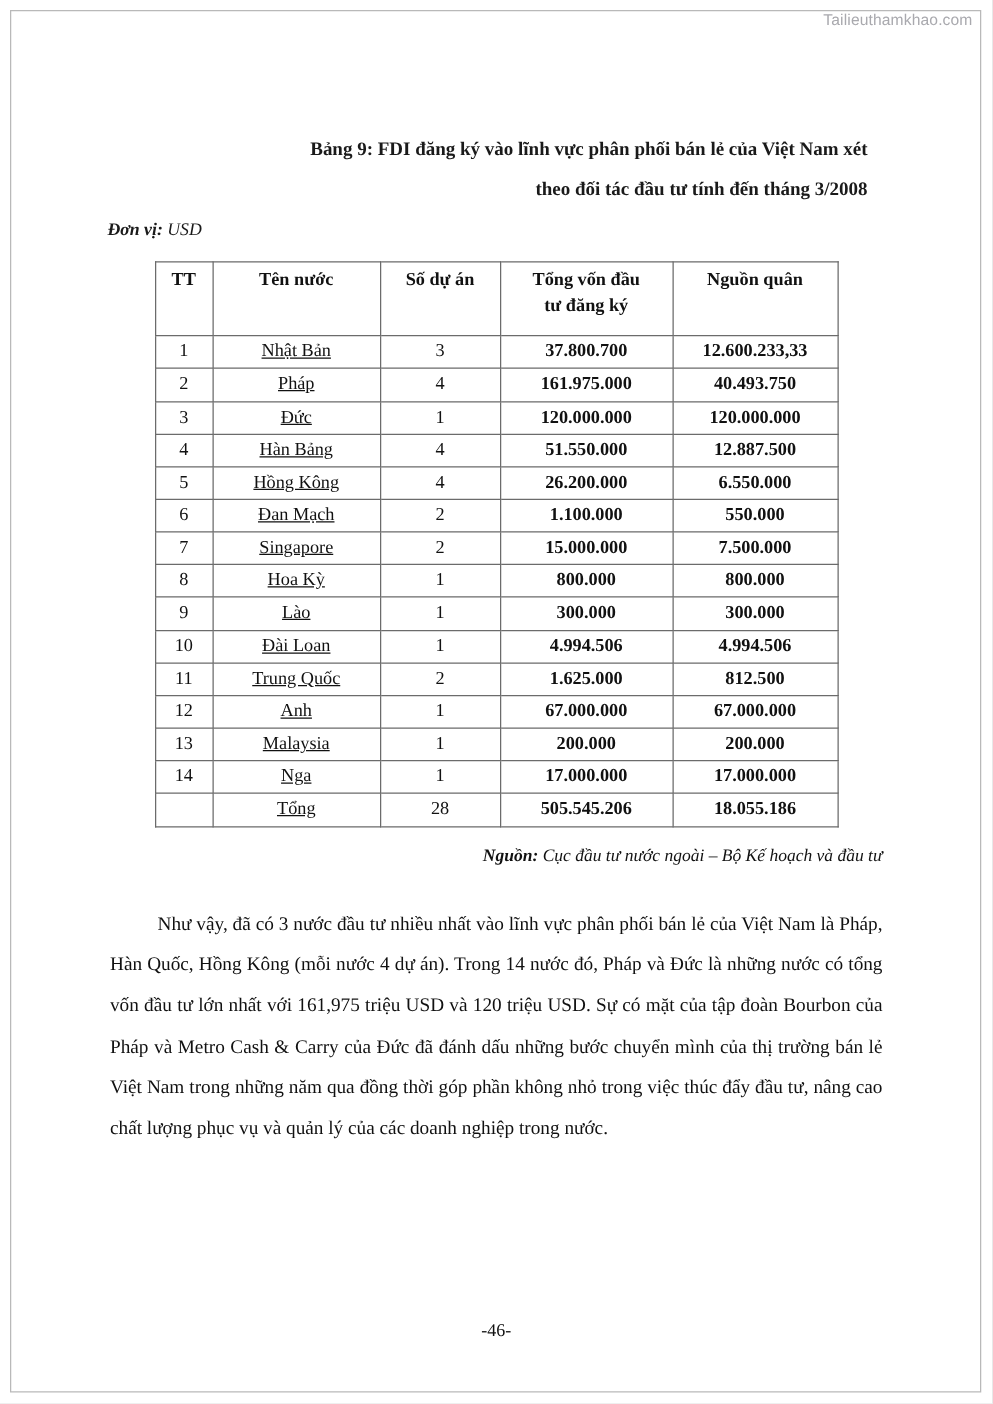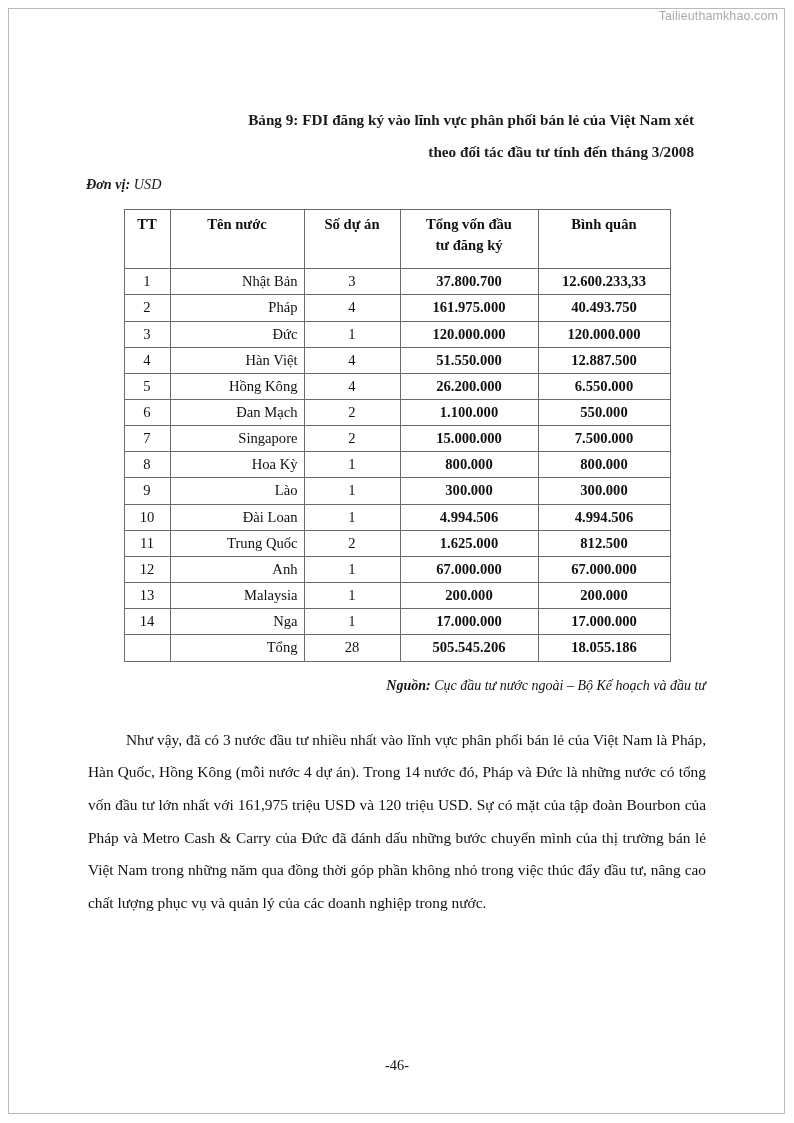--- a/index.html
+++ b/index.html
@@ -86,21 +86,21 @@
     height: 52px;
     padding-top: 4px;
   }
   col.c-tt     { width: 46px; }
   col.c-name   { width: 134px; }
   col.c-proj   { width: 96px; }
   col.c-total  { width: 138px; }
   col.c-avg    { width: 132px; }
 
   td.tt   { text-align: center; }
-  td.name { text-align: right; padding-left: 8px; }
+  td.name { text-align: center; padding-left: 8px; text-decoration: underline; }
   td.num  { text-align: center; }
   td.money{ text-align: center; padding-right: 6px; font-weight: bold; }
 
   .source-line {
     text-align: right;
     font-style: italic;
     font-size: 14px;
     margin-top: 14px;
     padding-right: 2px;
     color: #111;
@@ -160,21 +160,21 @@
       </colgroup>
       <thead>
         <tr>
           <th>TT</th>
           <th>Tên nước</th>
           <th>Số dự án</th>
           <th>
             <span>Tổng vốn đầu</span><br>
             <span>tư đăng ký</span>
           </th>
-          <th>Bình quân</th>
+          <th>Nguồn quân</th>
         </tr>
       </thead>
       <tbody id="fdi-body">
           <tr>
             <td class="tt">1</td>
             <td class="name">Nhật Bản</td>
             <td class="num">3</td>
             <td class="money">37.800.700</td>
             <td class="money">12.600.233,33</td>
           </tr>
@@ -187,21 +187,21 @@
           </tr>
           <tr>
             <td class="tt">3</td>
             <td class="name">Đức</td>
             <td class="num">1</td>
             <td class="money">120.000.000</td>
             <td class="money">120.000.000</td>
           </tr>
           <tr>
             <td class="tt">4</td>
-            <td class="name">Hàn Việt</td>
+            <td class="name">Hàn Bảng</td>
             <td class="num">4</td>
             <td class="money">51.550.000</td>
             <td class="money">12.887.500</td>
           </tr>
           <tr>
             <td class="tt">5</td>
             <td class="name">Hồng Kông</td>
             <td class="num">4</td>
             <td class="money">26.200.000</td>
             <td class="money">6.550.000</td>

